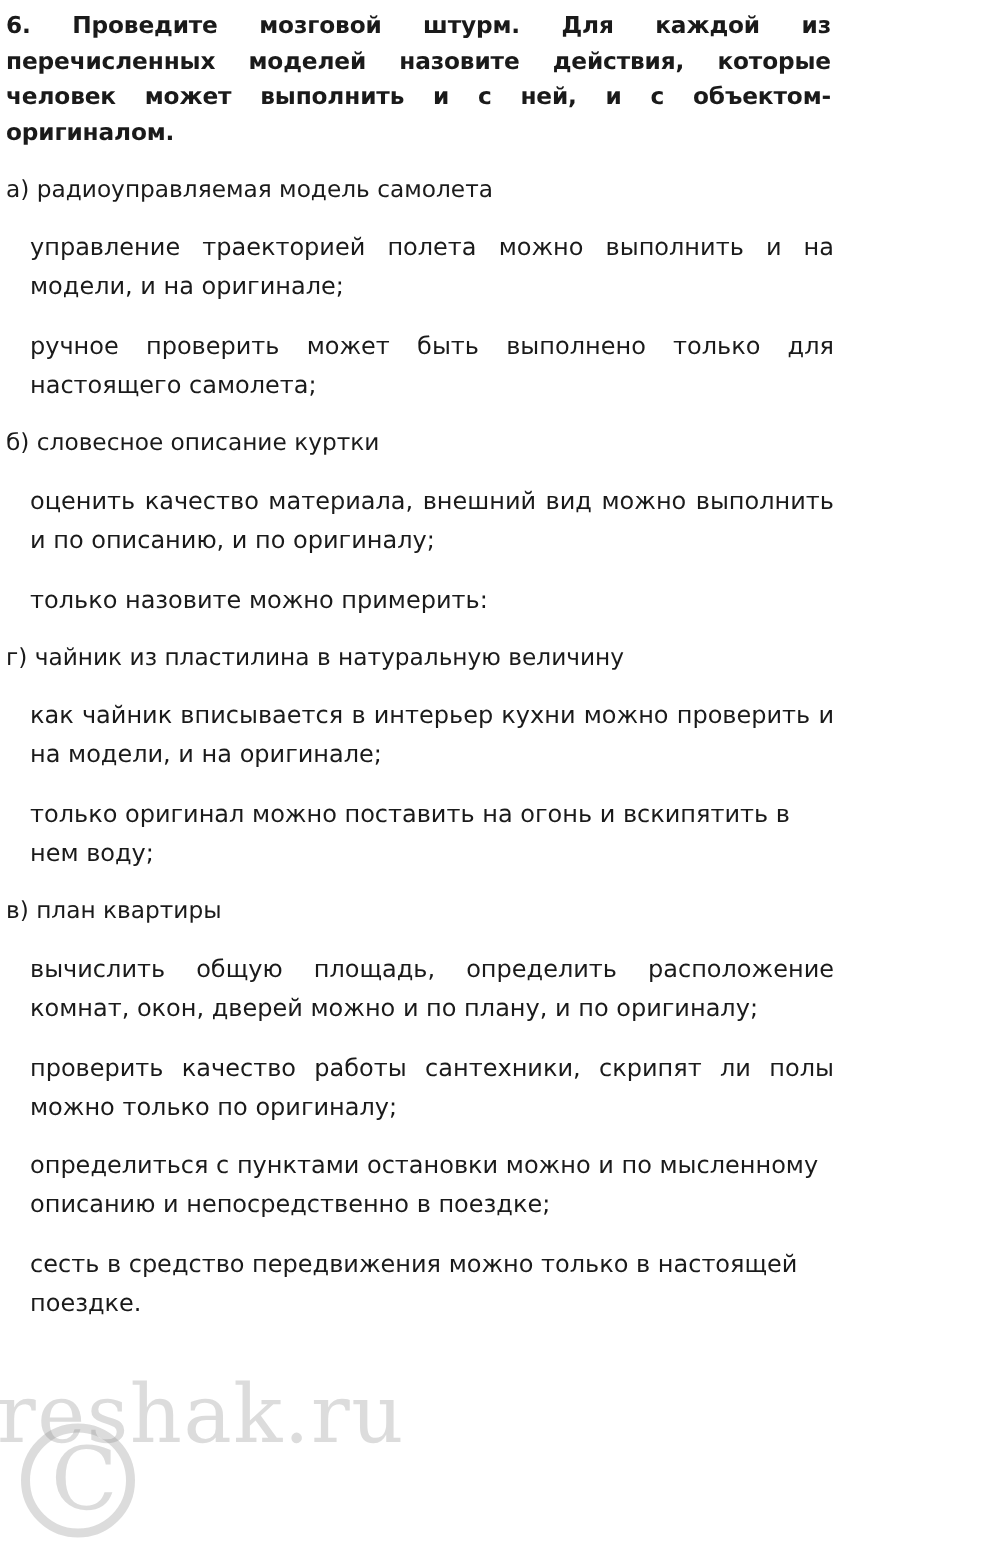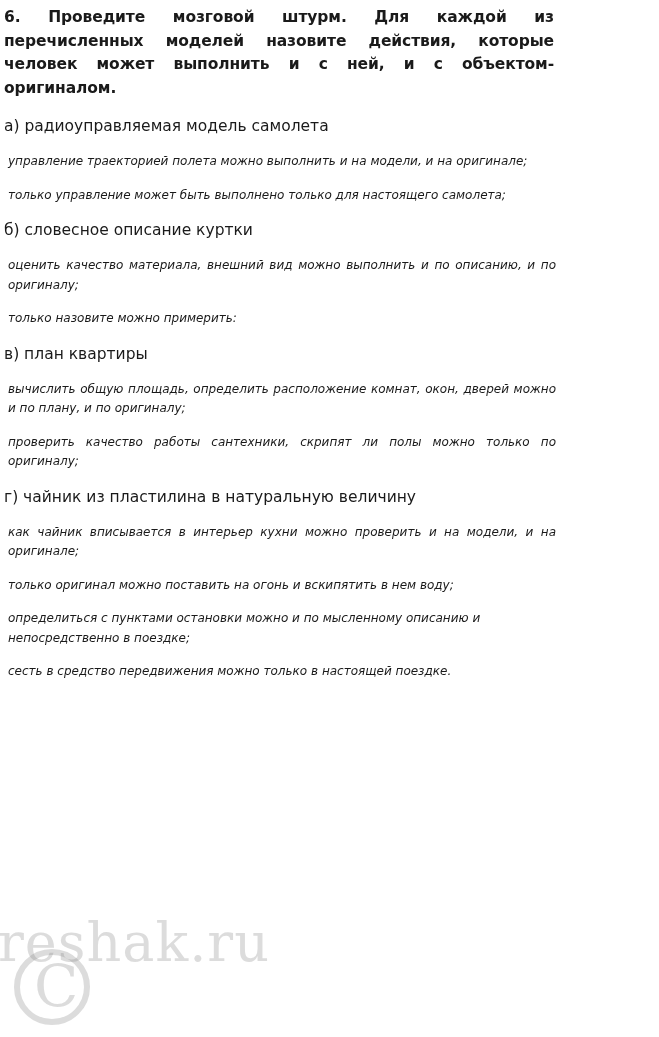--- a/index.html
+++ b/index.html
@@ -40,24 +40,23 @@
   }
 
   .label {
     font-size: 15.5px;
     line-height: 1.5;
     margin: 5px 0 14px 0;
     text-align: left;
   }
 
   .para {
-    font-size: 12px;
+    font-size: 16px;
     line-height: 1.62;
-    margin: 0 0 14px 4px;
-    font-style: italic;
+    margin: 0 0 14px 16px;
   }
 
   .para.just {
     text-align: justify;
     text-justify: inter-word;
   }
 
   .para.left {
     text-align: left;
   }
@@ -105,39 +104,39 @@
 </head>
 <body>
 
 <div class="page">
 
   <div class="task-title">6. Проведите мозговой штурм. Для каждой из перечисленных моделей назовите действия, которые человек может выполнить и с ней, и с объектом-оригиналом.</div>
 
   <div class="item">
     <div class="label">а) радиоуправляемая модель самолета</div>
     <div class="para just">управление траекторией полета можно выполнить и на модели, и на оригинале;</div>
-    <div class="para just">только управление может быть выполнено только для настоящего самолета;</div>
+    <div class="para just">ручное проверить может быть выполнено только для настоящего самолета;</div>
   </div>
 
   <div class="item">
     <div class="label">б) словесное описание куртки</div>
     <div class="para just">оценить качество материала, внешний вид можно выполнить и по описанию, и по оригиналу;</div>
     <div class="para left">только назовите можно примерить:</div>
   </div>
 
   <div class="item">
+    <div class="label">г) чайник из пластилина в натуральную величину</div>
+    <div class="para just">как чайник вписывается в интерьер кухни можно проверить и на модели, и на оригинале;</div>
+    <div class="para left">только оригинал можно поставить на огонь и вскипятить в нем воду;</div>
+  </div>
+
+  <div class="item">
     <div class="label">в) план квартиры</div>
     <div class="para just">вычислить общую площадь, определить расположение комнат, окон, дверей можно и по плану, и по оригиналу;</div>
     <div class="para just">проверить качество работы сантехники, скрипят ли полы можно только по оригиналу;</div>
-  </div>
-
-  <div class="item">
-    <div class="label">г) чайник из пластилина в натуральную величину</div>
-    <div class="para just">как чайник вписывается в интерьер кухни можно проверить и на модели, и на оригинале;</div>
-    <div class="para left">только оригинал можно поставить на огонь и вскипятить в нем воду;</div>
   </div>
 
   <div class="item">
     <div class="para left">определиться с пунктами остановки можно и по мысленному описанию и непосредственно в поездке;</div>
     <div class="para left">сесть в средство передвижения можно только в настоящей поездке.</div>
   </div>
 
   <div class="watermark">
     <div class="wm-text">reshak.ru</div>
     <div class="wm-circle"></div>

